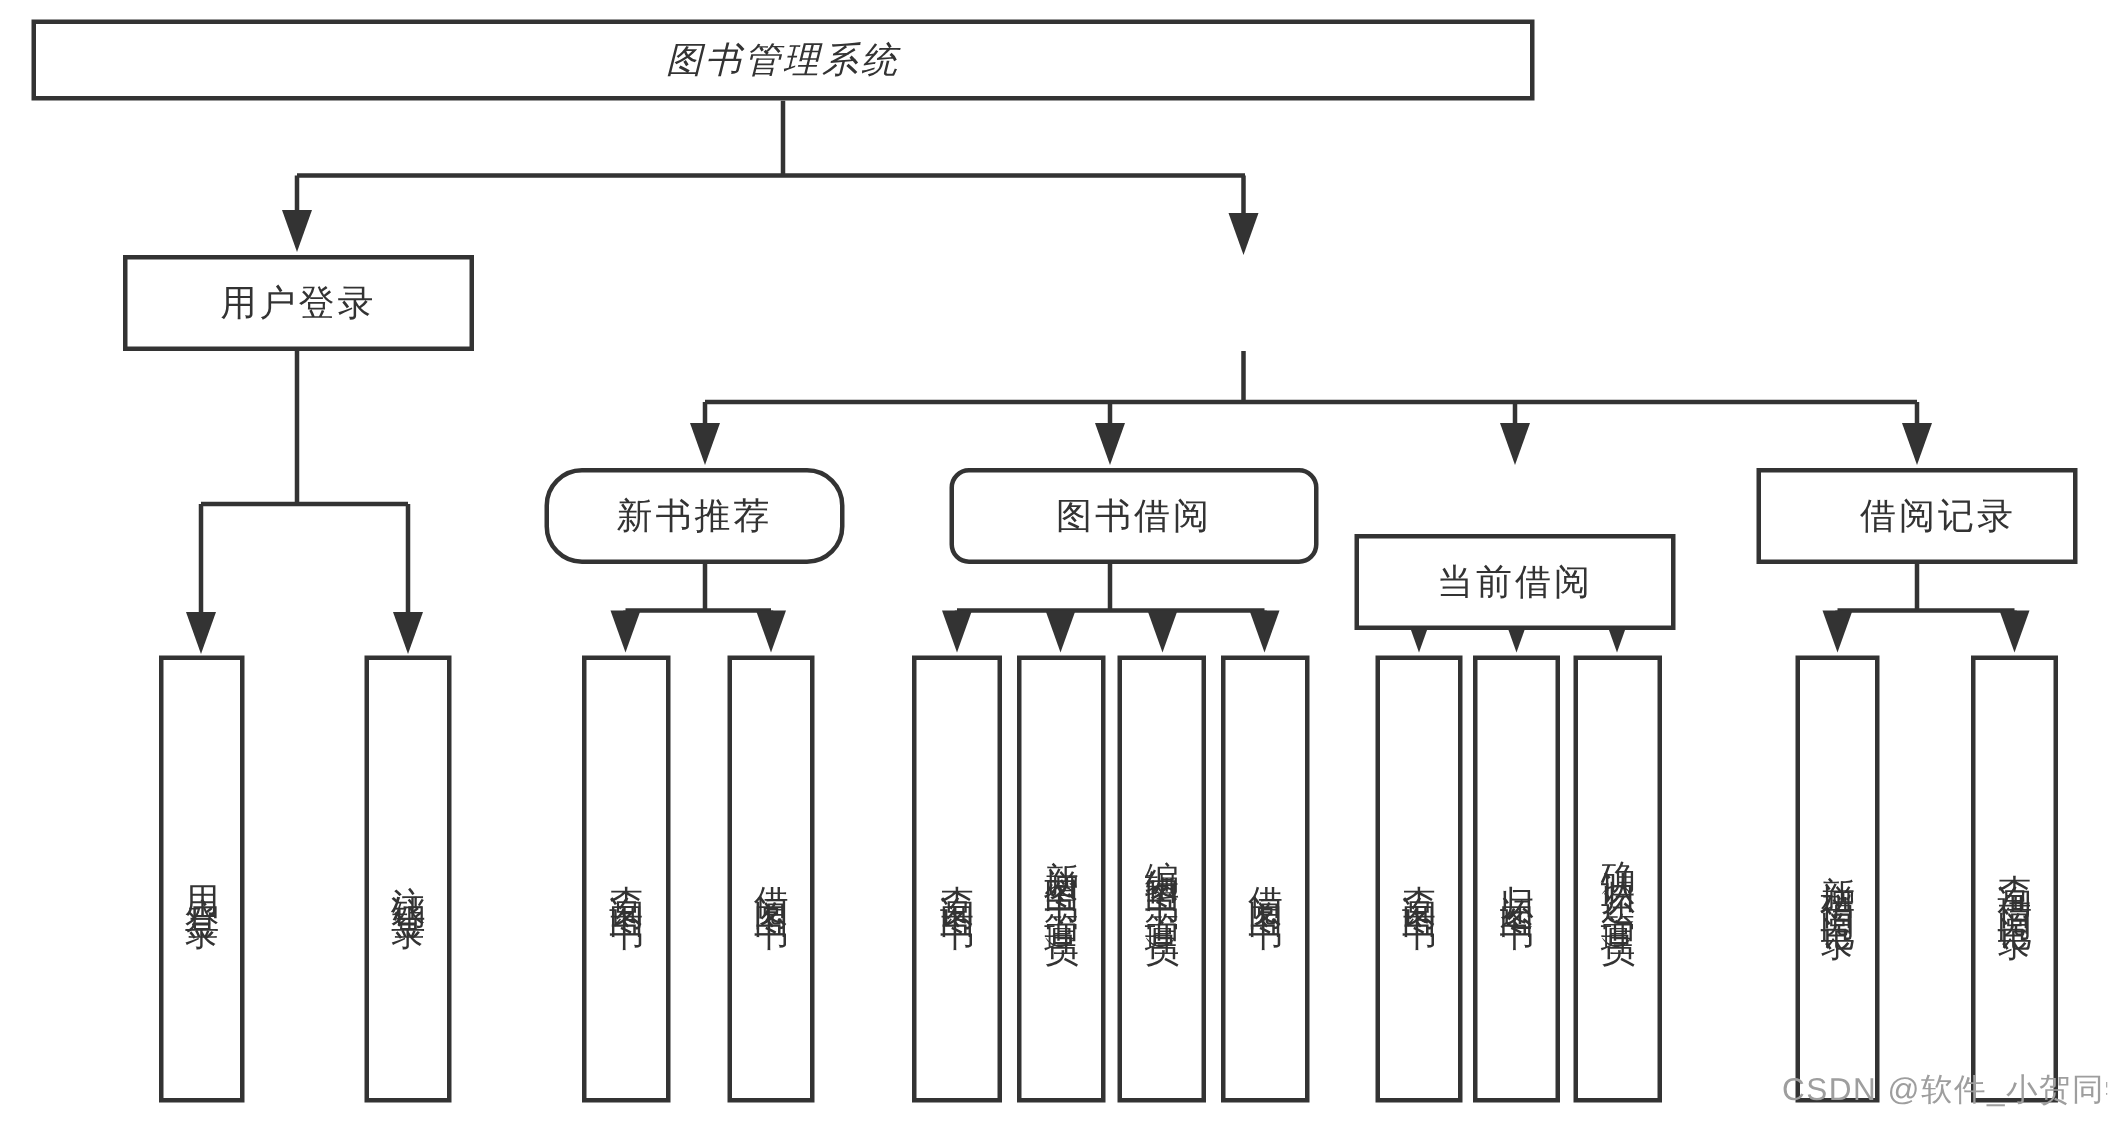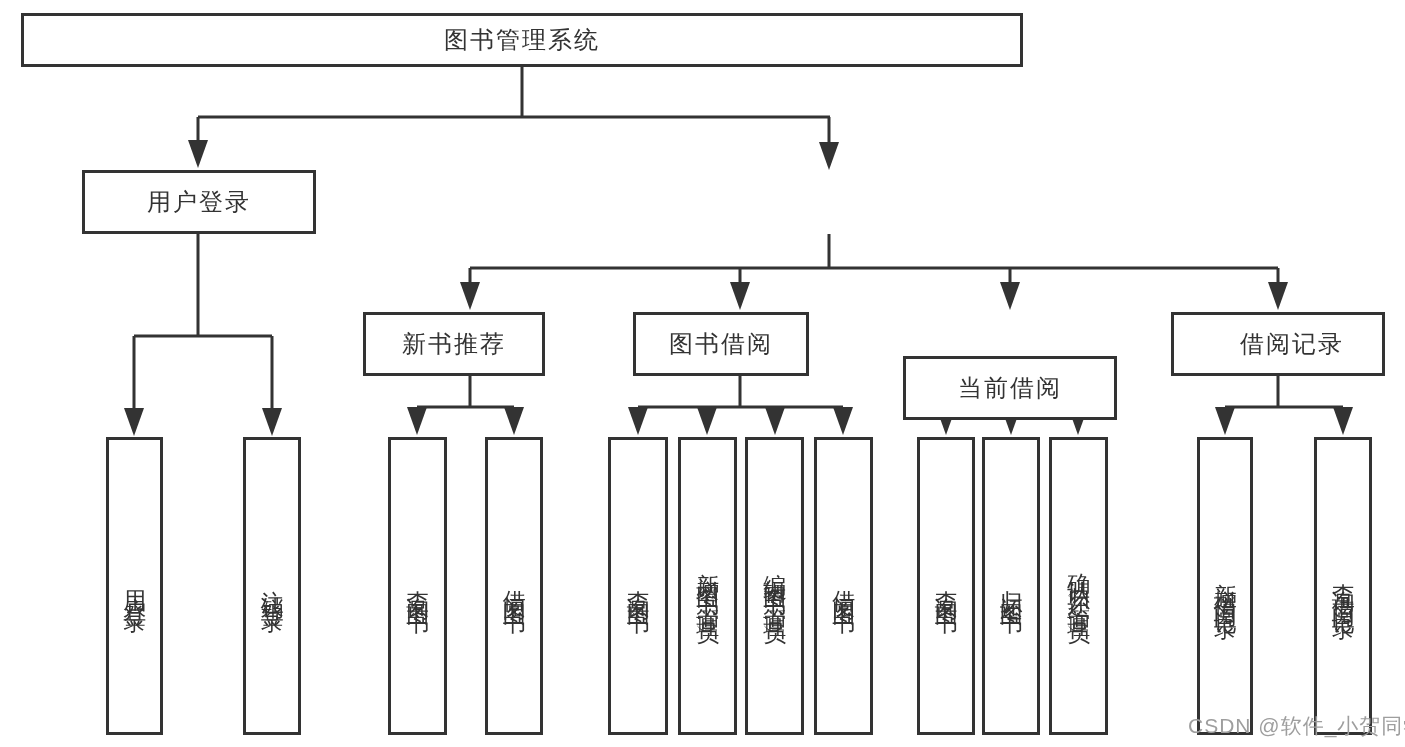--- a/index.html
+++ b/index.html
@@ -71,32 +71,32 @@
       <path d="M765,407 L785,407 L775,435 Z"></path>
       <path d="M833,407 L853,407 L843,435 Z"></path>
       <path d="M936,407 L956,407 L946,435 Z"></path>
       <path d="M1001,407 L1021,407 L1011,435 Z"></path>
       <path d="M1068,407 L1088,407 L1078,435 Z"></path>
       <path d="M1215,407 L1235,407 L1225,435 Z"></path>
       <path d="M1333,407 L1353,407 L1343,435 Z"></path>
     </g>
   </svg>
 
-  <div class="box" style="left:21px;top:13px;width:1002px;height:54px;">
+  <div class="box" style="left:21px;top:13px;width:1002px;height:54px;font-style:italic;">
     <span class="hlabel">图书管理系统</span>
   </div>
 
   <div class="box" style="left:82px;top:170px;width:234px;height:64px;">
     <span class="hlabel">用户登录</span>
   </div>
 
-  <div class="box" style="left:363px;top:312px;width:182px;height:64px;">
+  <div class="box" style="left:363px;top:312px;width:200px;height:64px;border-radius:25px;">
     <span class="hlabel">新书推荐</span>
   </div>
-  <div class="box" style="left:633px;top:312px;width:176px;height:64px;">
+  <div class="box" style="left:633px;top:312px;width:246px;height:64px;border-radius:13px;">
     <span class="hlabel">图书借阅</span>
   </div>
   <div class="box" style="left:903px;top:312px;width:214px;height:64px;margin-top:44px;">
     <span class="hlabel">当前借阅</span>
   </div>
   <div class="box" style="left:1171px;top:312px;width:214px;height:64px;padding-left:28px;">
     <span class="hlabel">借阅记录</span>
   </div>
 
   <div class="box leaf" style="left:106px;top:437px;width:57px;height:298px;">

